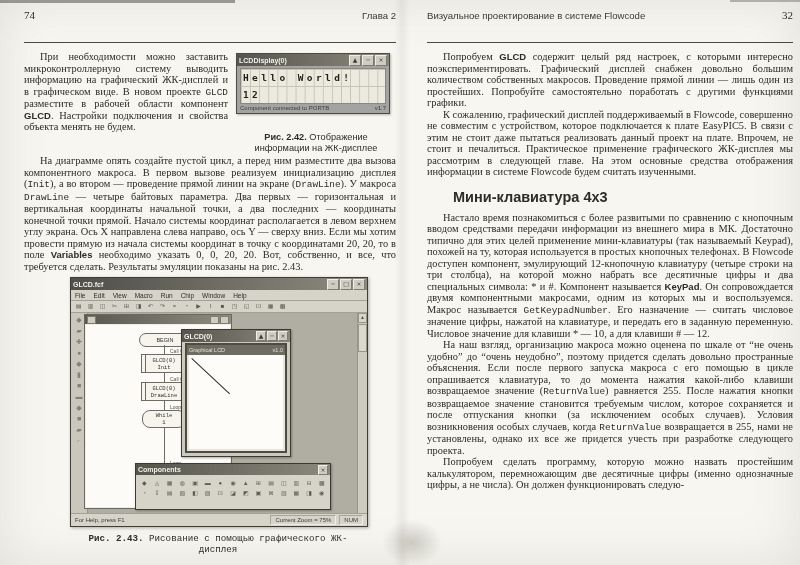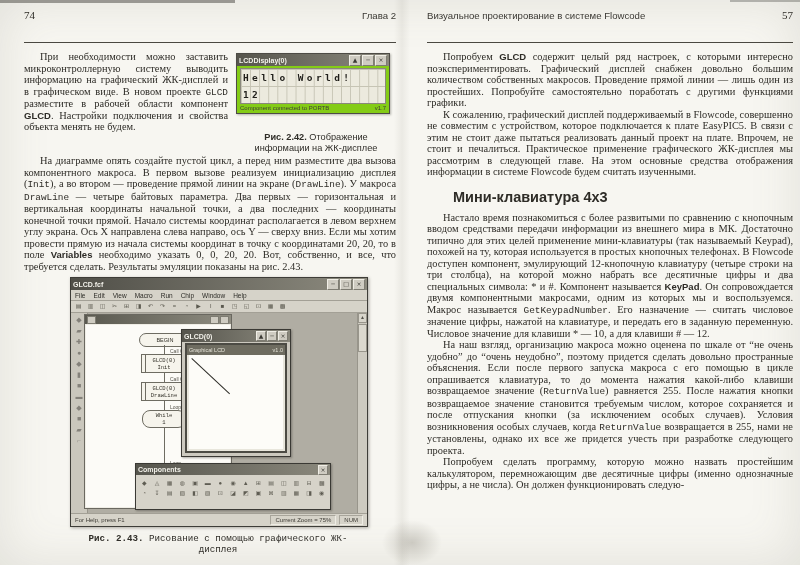--- a/index.html
+++ b/index.html
@@ -35,21 +35,21 @@
 
   .section-heading{font-family:"Liberation Sans",sans-serif;font-weight:bold;
     font-size:14.5px;margin:11px 0 7px 26px;color:#24238;}
 
   .caption{font-family:"Liberation Sans",sans-serif;font-size:9.2px;text-align:center;
     color:#2f2d28;line-height:10.6px;}
   .caption b{font-weight:bold;}
 
   
   .fig-float{float:right;width:160px;margin:2px 0 2px 8px;}
-  .win242{width:152px;border:1px solid #4d4b45;background:#84cc16;box-shadow:1px 1px 2px rgba(60,58,50,.35);}
+  .win242{width:152px;border:1px solid #4d4b45;background:#a3a3a3;box-shadow:1px 1px 2px rgba(60,58,50,.35);}
   .tbar{height:12px;display:flex;align-items:center;justify-content:space-between;
     background:linear-gradient(90deg,#56554d,#8b897d);padding:0 2px;}
   .tbar .tb-title{color:#f2f1ea;font-family:"Liberation Sans",sans-serif;font-weight:bold;font-size:7px;white-space:nowrap;}
   .tb-btns{display:flex;gap:1px;}
   .wbtn{width:10px;height:9px;background:#cfccc2;border:1px solid #7e7c72;border-top-color:#f0eee6;border-left-color:#f0eee6;
     font-size:6px;line-height:8px;text-align:center;color:#3b3a34;font-family:"DejaVu Sans",sans-serif;}
   .lcd{margin:2px 3px 1px 3px;height:34px;background:#eceade;border:1px solid #8a887c;
     background-image:linear-gradient(90deg,#c6c4b4 1px,transparent 1px),linear-gradient(#c6c4b4 1px,transparent 1px);
     background-size:9.1px 17px;}
   .lcd-line{font-family:"DejaVu Sans Mono",monospace;font-weight:bold;font-size:9.5px;
@@ -318,21 +318,21 @@
 
       <div class="caption cap243">
         <b>Рис. 2.43.</b><span> Рисование с помощью графического ЖК-дисплея</span>
       </div>
     </div>
   </div>
 
   <div class="page page-right">
     <div class="running-head">
       <span class="headtitle">Визуальное проектирование в системе Flowcode</span>
-      <span class="pagenum">57</span>
+      <span class="pagenum">32</span>
     </div>
     <p class="para"><span>Попробуем </span><span class="seg-b">GLCD</span><span> содержит целый ряд настроек, с которыми интересно поэкспериментировать. Графический дисплей снабжен довольно большим количеством собственных макросов. Проведение прямой линии — лишь один из простейших. Попробуйте самостоятельно поработать с другими функциями графики.</span></p>
     <p class="para"><span>К сожалению, графический дисплей поддерживаемый в Flowcode, совершенно не совместим с устройством, которое подключается к плате EasyPIC5. В связи с этим не стоит даже пытаться реализовать данный проект на плате. Впрочем, не стоит и печалиться. Практическое применение графического ЖК-дисплея мы рассмотрим в следующей главе. На этом основные средства отображения информации в системе Flowcode будем считать изученными.</span></p>
     <h2 class="section-heading">Мини-клавиатура 4x3</h2>
     <p class="para"><span>Настало время познакомиться с более развитыми по сравнению с кнопочным вводом средствами передачи информации из внешнего мира в МК. Достаточно типично для этих целей применение мини-клавиатуры (так называемый Keypad), похожей на ту, которая используется в простых кнопочных телефонах. В Flowcode доступен компонент, эмулирующий 12-кнопочную клавиатуру (четыре строки на три столбца), на которой можно набрать все десятичные цифры и два специальных символа: * и #. Компонент называется </span><span class="seg-b">KeyPad</span><span>. Он сопровождается двумя компонентными макросами, одним из которых мы и воспользуемся. Макрос называется </span><span class="seg-m">GetKeypadNumber</span><span>. Его назначение — считать числовое значение цифры, нажатой на клавиатуре, и передать его в заданную переменную. Числовое значение для клавиши </span><span class="seg-sb">*</span><span> — 10, а для клавиши </span><span class="seg-sb">#</span><span> — 12.</span></p>
     <p class="para"><span>На наш взгляд, организацию макроса можно оценена по шкале от “не очень удобно” до “очень неудобно”, поэтому придется сделать довольно пространные объяснения. Если после первого запуска макроса с его помощью в цикле опрашивается клавиатура, то до момента нажатия какой-либо клавиши возвращаемое значение (</span><span class="seg-m">ReturnValue</span><span>) равняется 255. После нажатия кнопки возвращаемое значение становится требуемым числом, которое сохраняется и после отпускания кнопки (за исключением особых случаев). Условия возникновения особых случаев, когда </span><span class="seg-m">ReturnValue</span><span> возвращается в 255, нами не установлены, однако их все же придется учесть при разработке следующего проекта.</span></p>
     <p class="para"><span>Попробуем сделать программу, которую можно назвать простейшим калькулятором, перемножающим две десятичные цифры (именно однозначные цифры, а не числа). Он должен функционировать следую-</span></p>
   </div>
 </div>
 

